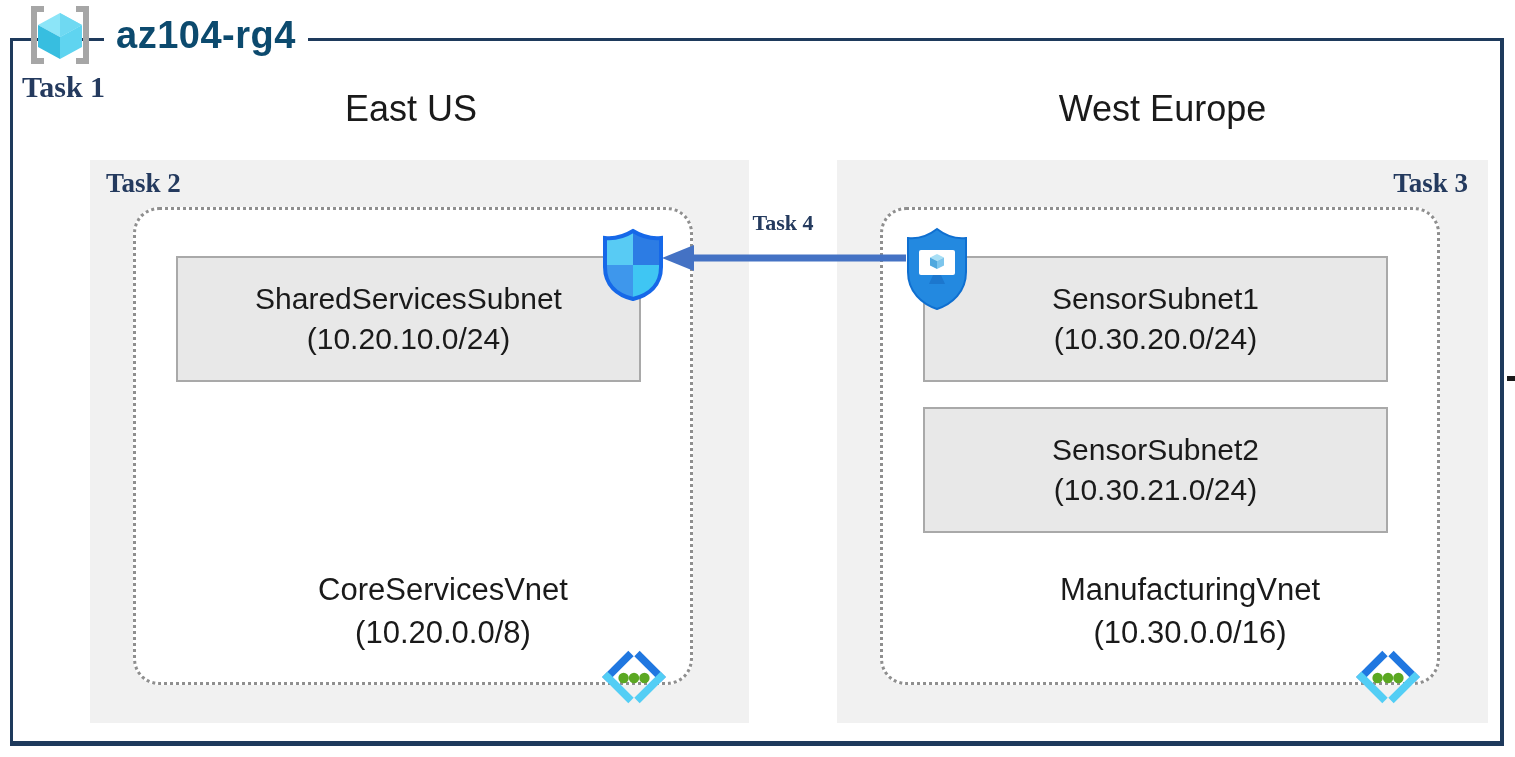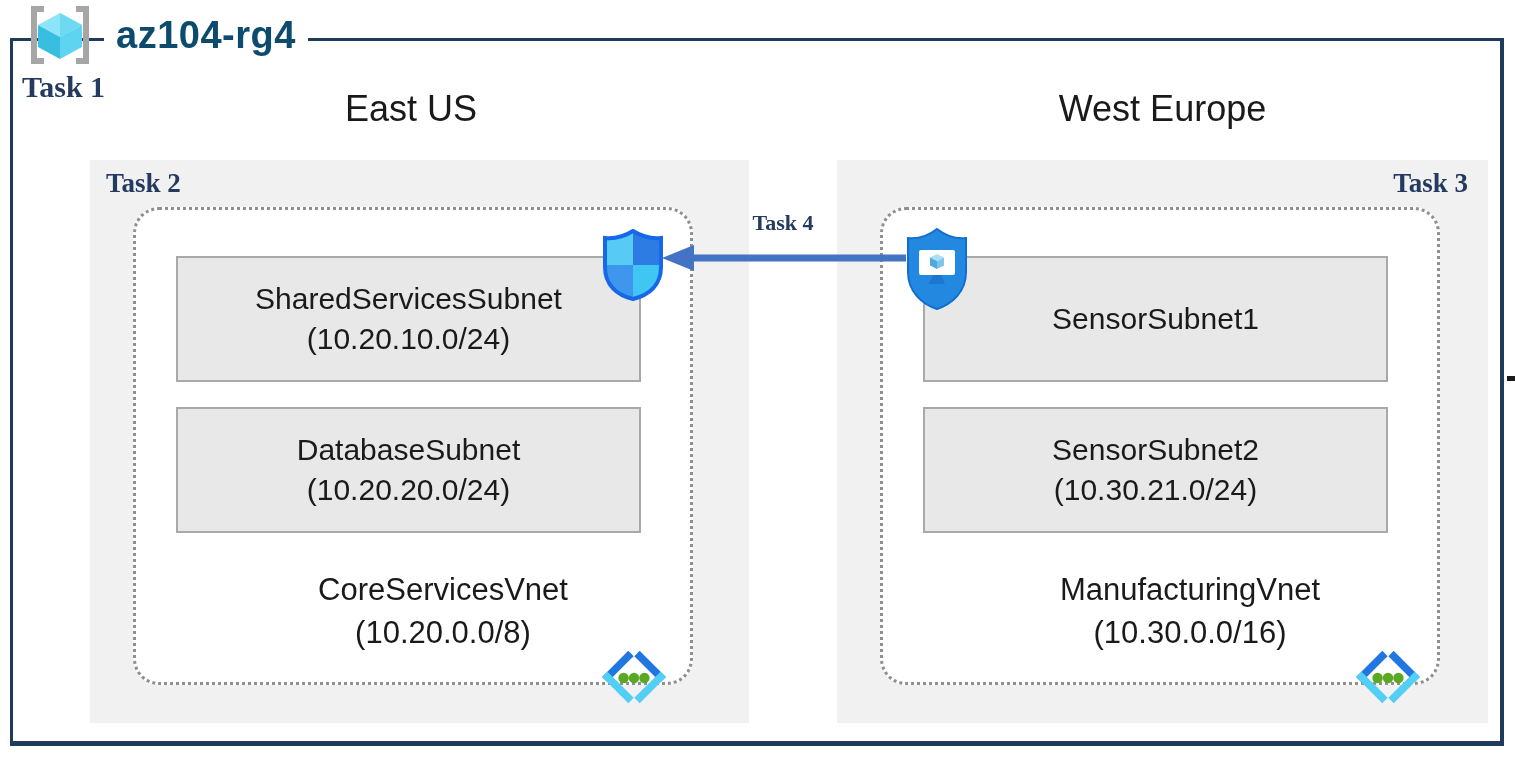--- a/index.html
+++ b/index.html
@@ -83,24 +83,20 @@
 <div class="region-label west">West Europe</div>
 
 <div class="region-box east">
   <div class="task-label task-corner task2">Task 2</div>
   <div class="vnet-area"></div>
 
   <div class="subnet first">
     <div>SharedServicesSubnet</div>
     <div>(10.20.10.0/24)</div>
   </div>
-  <div class="subnet second">
-    <div>DatabaseSubnet</div>
-    <div>(10.20.20.0/24)</div>
-  </div>
 
   <div class="vnet-label">
     <div>CoreServicesVnet</div>
     <div>(10.20.0.0/8)</div>
   </div>
 
   <svg class="vnet-icon east-pos" viewBox="0 0 76 60">
     <path d="M32 8 L10 30" stroke="#2077e0" stroke-width="8" stroke-linecap="square" fill="none"></path>
     <path d="M10 30 L32 52" stroke="#53cef5" stroke-width="8" stroke-linecap="square" fill="none"></path>
     <path d="M44 8 L66 30" stroke="#2077e0" stroke-width="8" stroke-linecap="square" fill="none"></path>
@@ -110,20 +106,21 @@
     <circle cx="49" cy="31" r="5.5" fill="#5ba822"></circle>
   </svg>
 </div>
 
 <div class="region-box west">
   <div class="task-label task-corner task3">Task 3</div>
   <div class="vnet-area"></div>
 
   <div class="subnet first">
     <div>SensorSubnet1</div>
+    <div>(10.30.20.0/24)</div>
   </div>
   <div class="subnet second">
     <div>SensorSubnet2</div>
     <div>(10.30.21.0/24)</div>
   </div>
 
   <div class="vnet-label">
     <div>ManufacturingVnet</div>
     <div>(10.30.0.0/16)</div>
   </div>

